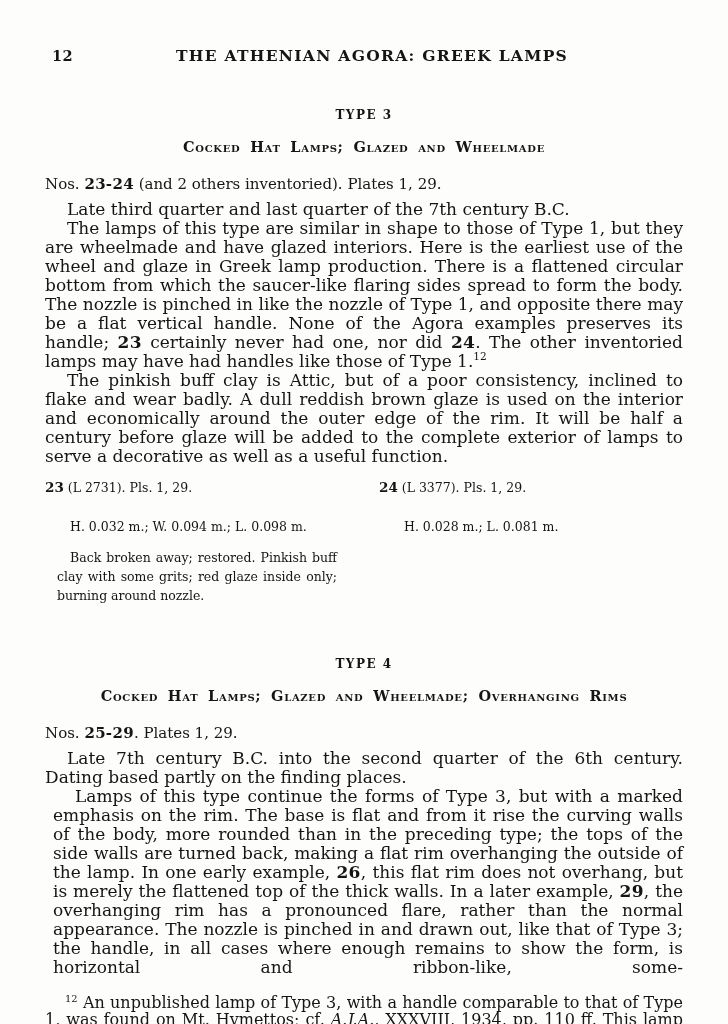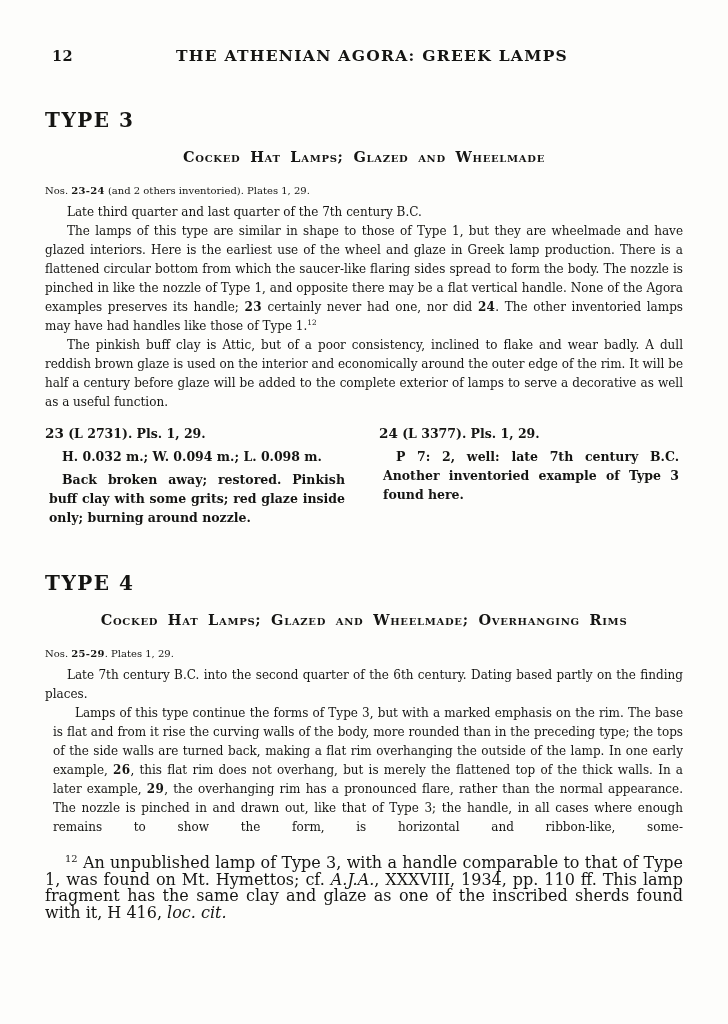--- a/index.html
+++ b/index.html
@@ -20,42 +20,42 @@
   .pagenum {
     position:absolute; left:7px; top:1px;
     font-size:14.5px; font-weight:bold; letter-spacing:.5px;
   }
   .runhead {
     position:absolute; left:16px; right:0; top:0;
     text-align:center; font-size:15.5px; letter-spacing:1.3px;
     font-weight:bold; white-space:nowrap;
   }
   .type-heading {
-    margin:0 0 16px; 
-    font-size:20px; font-weight:bold; letter-spacing:1.5px;
+    margin:0 0 16px; text-align:center;
+    font-size:12px; font-weight:bold; letter-spacing:1.5px;
   }
   .subheading {
     margin:7px 0 20px; text-align:center;
     font-variant:small-caps; font-weight:bold;
     font-size:14.5px; letter-spacing:.7px; word-spacing:4px;
   }
-  .nos-line { margin:8px 0 7px; font-size:10px; }
+  .nos-line { margin:8px 0 7px; font-size:15px; }
   .nos-line b, .body-para b { letter-spacing:.3px; }
   .body-para {
-    margin:0; font-size:12px; line-height:19px;
+    margin:0; font-size:17px; line-height:19px;
     text-align:justify;
   }
   .indent { text-indent:22px; }
   .justify-last { text-align-last:justify;margin-left:8px; }
   .catalog { display:flex; gap:30px; margin-top:12px; }
   .cat-col { flex:1; min-width:0; font-size:12.5px; line-height:19px; }
-  .cat-head { margin:0 0 4px; text-indent:0; font-size:12.5px;font-weight:bold; }
+  .cat-head { margin:0 0 20px; text-indent:0; font-size:12.5px; }
   .cat-head b { font-size:13.5px; }
   .cat-para {
-    margin:4px; text-indent:13px; text-align:justify;font-weight:bold; 
+    margin:12px; text-indent:13px; text-align:justify; 
   }
   .section-type4 { margin-top:40px; }
   .footnote {
     margin-top:18px; font-size:16px; line-height:16.5px;
   }
   .footnote p { margin:0; text-indent:20px; text-align:justify; }
   sup.fnref { font-size:.62em; vertical-align:super; line-height:0; letter-spacing:0; }
   i { font-style:italic; }
 </style>
 </head>
@@ -78,21 +78,21 @@
   </div>
 
   <div class="catalog">
     <div class="cat-col">
       <p class="cat-head"><b>23</b><span> (L 2731). Pls. 1, 29.</span></p>
       <p class="cat-para">H. 0.032 m.; W. 0.094 m.; L. 0.098 m.</p>
       <p class="cat-para">Back broken away; restored. Pinkish buff clay with some grits; red glaze inside only; burning around nozzle.</p>
     </div>
     <div class="cat-col">
       <p class="cat-head"><b>24</b><span> (L 3377). Pls. 1, 29.</span></p>
-      <p class="cat-para">P 7: 2, well: late 7th century B.C. Another inventoried example of Type 3 found here.</p>
+      <p class="cat-para">H. 0.028 m.; L. 0.081 m.</p>
     </div>
   </div>
 
   <div class="section-type4">
     <h2 class="type-heading">TYPE 4</h2>
     <h3 class="subheading">Cocked Hat Lamps; Glazed and Wheelmade; Overhanging Rims</h3>
     <p class="nos-line"><span>Nos. </span><b>25-29</b><span>. Plates 1, 29.</span></p>
     <p class="body-para indent">Late 7th century B.C. into the second quarter of the 6th century. Dating based partly on the finding places.</p>
     <p class="body-para indent justify-last"><span>Lamps of this type continue the forms of Type 3, but with a marked emphasis on the rim. The base is flat and from it rise the curving walls of the body, more rounded than in the preceding type; the tops of the side walls are turned back, making a flat rim overhanging the outside of the lamp. In one early example, </span><b>26</b><span>, this flat rim does not overhang, but is merely the flattened top of the thick walls. In a later example, </span><b>29</b><span>, the overhanging rim has a pronounced flare, rather than the normal appearance. The nozzle is pinched in and drawn out, like that of Type 3; the handle, in all cases where enough remains to show the form, is horizontal and ribbon-like, some-</span></p>
   </div>

